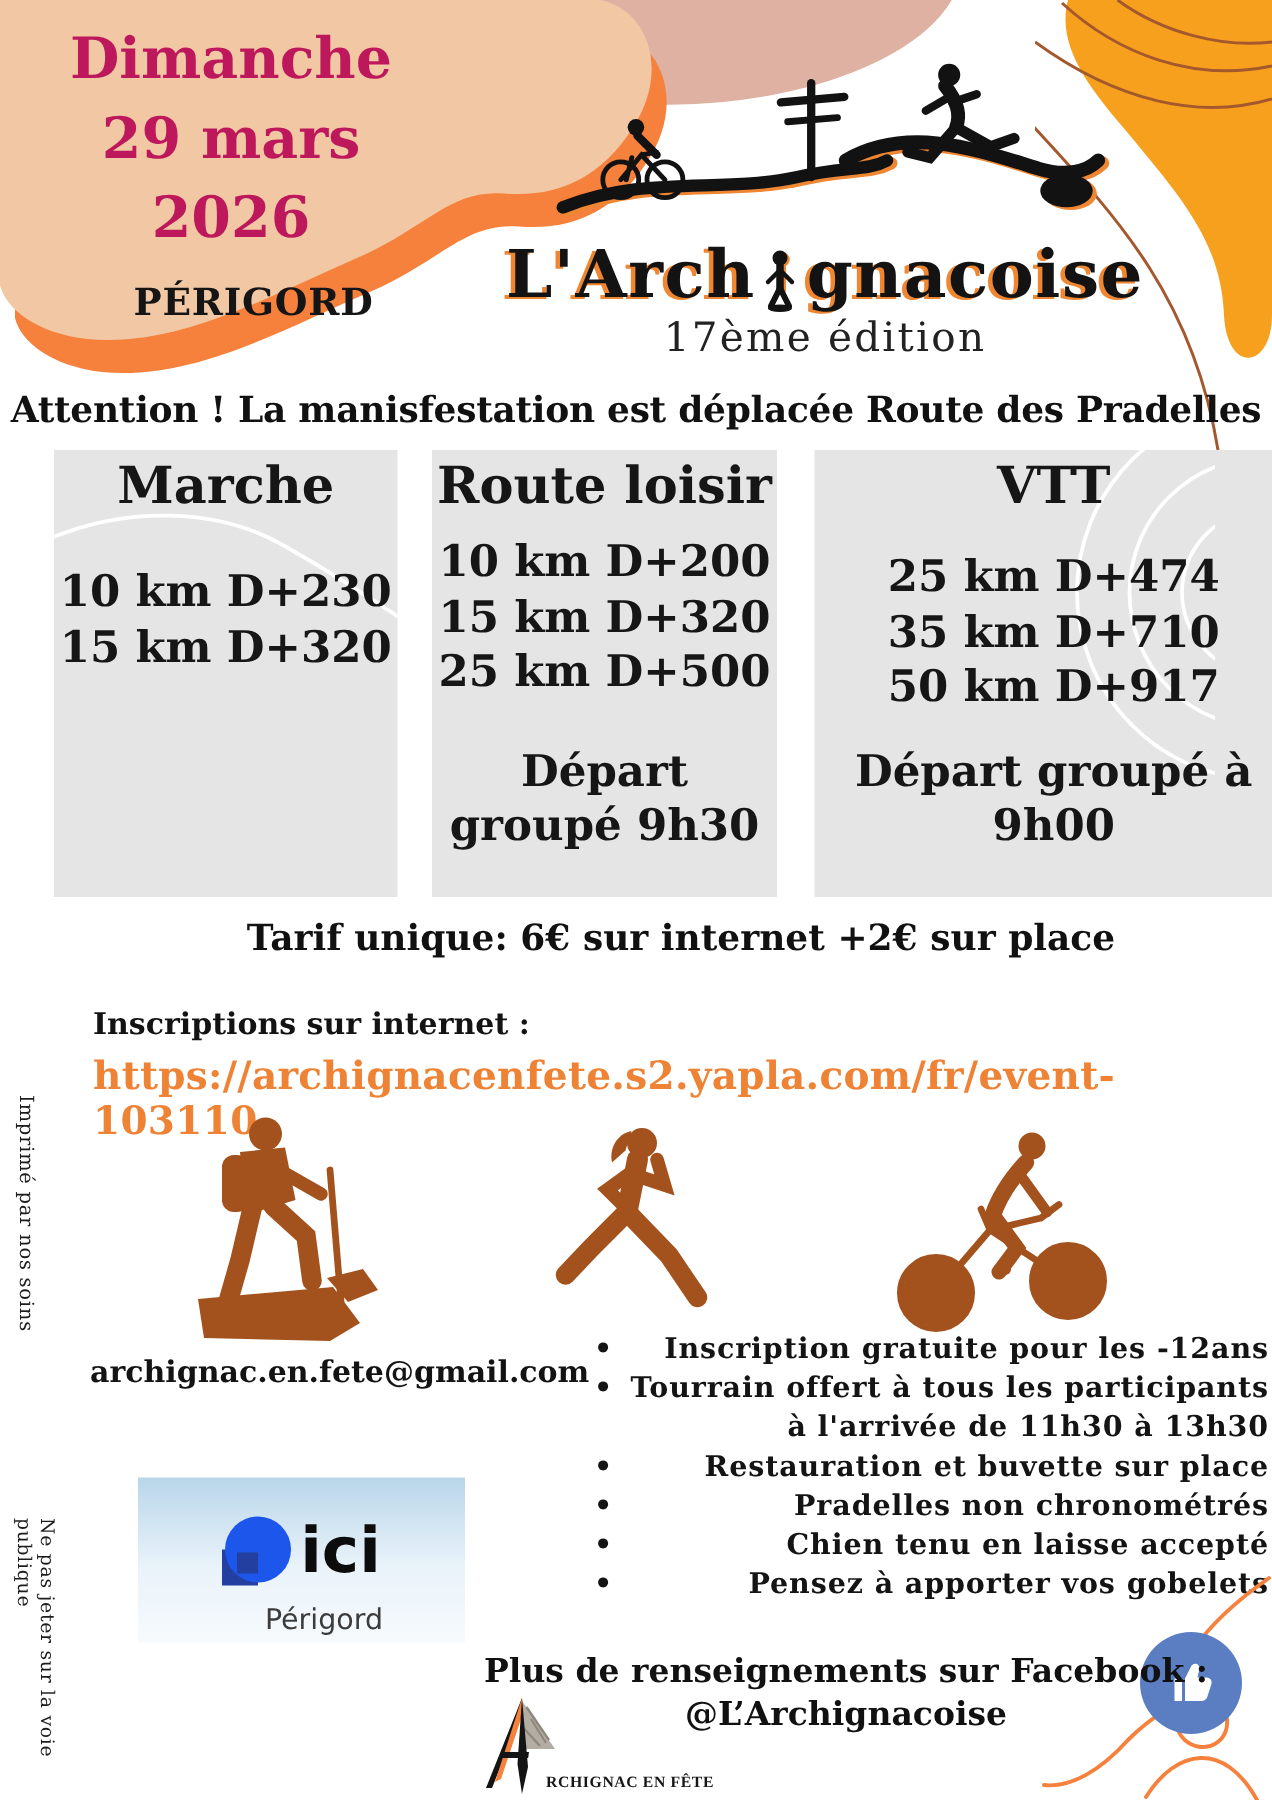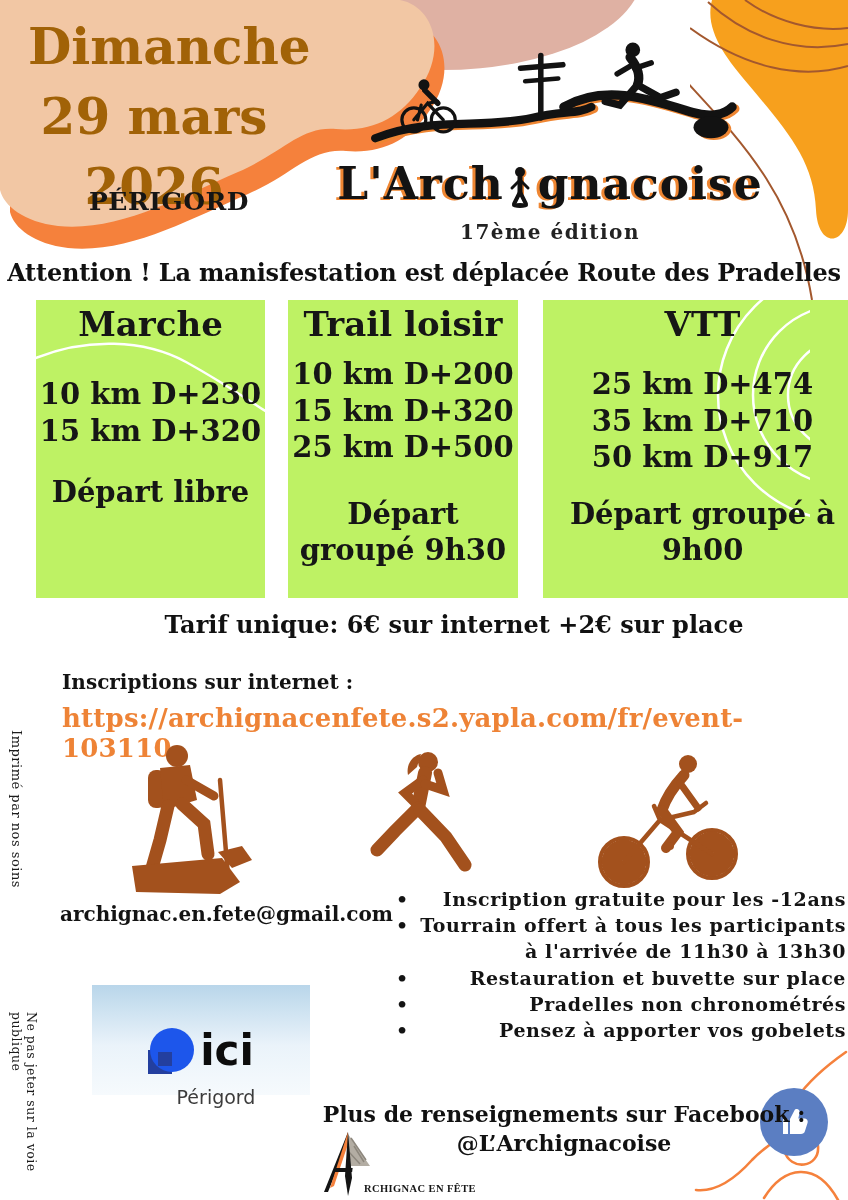--- a/index.html
+++ b/index.html
@@ -13,41 +13,41 @@
   .blob-topleft{left:0;top:0;z-index:2;}
   .blob-salmon{
     position:absolute;left:266px;top:-34px;width:376px;height:104px;
     background:#dfb1a3;border-radius:0 0 55% 48% / 0 0 95% 85%;z-index:1;
   }
   .blob-topright{right:0;top:0;z-index:1;}
   .swirl-bottomright{left:688px;top:1038px;z-index:1;}
   
   .date-block{
     position:absolute;left:28px;top:12px;width:252px;z-index:3;
-    text-align:center;font-size:50px;font-weight:bold;line-height:1.4;color:#a16207;
+    text-align:center;font-size:38px;font-weight:bold;line-height:1.4;color:#be185d;
   }
   .location-block{
     position:absolute;left:24px;top:186px;width:290px;z-index:3;
     text-align:center;font-size:25px;font-weight:bold;line-height:1.3;letter-spacing:.5px;
   }
   .logo-block{position:absolute;left:328px;top:26px;width:444px;text-align:center;z-index:2;}
   .logo-title{
     display:flex;align-items:flex-end;justify-content:center;gap:2px;
     font-size:44px;font-weight:bold;letter-spacing:1px;line-height:1;
     color:#131313;text-shadow:-3px 1px 0 #ef8632;margin-top:-6px;
   }
   .logo-title .mini-fig{margin:0 2px -2px 2px;}
-  .edition{font-size:20px;font-weight:700;letter-spacing:1.5px;margin-top:14px;color:#222;}
+  .edition{font-size:27px;font-weight:400;letter-spacing:1.5px;margin-top:4px;color:#222;}
   .attention{
     position:absolute;left:0;top:258px;width:848px;text-align:center;z-index:3;
     font-size:24px;font-weight:bold;letter-spacing:-.2px;color:#111;
   }
   
   .event-box{
-    position:absolute;top:300px;height:298px;background:#bef264;
+    position:absolute;top:300px;height:298px;background:#e5e5e5;
     text-align:center;color:#161616;overflow:hidden;
   }
   .box-marche{left:36px;width:229px;}
   .box-trail{left:288px;width:230px;}
   .box-vtt{left:543px;width:319px;}
   .event-title{font-size:34px;font-weight:bold;padding-top:4px;position:relative;z-index:2;}
   .distances{font-size:29px;font-weight:bold;line-height:1.26;position:relative;z-index:2;}
   .box-marche .distances{margin-top:32px;}
   .box-trail  .distances{margin-top:12px;}
   .box-vtt    .distances{margin-top:22px;}
@@ -69,21 +69,21 @@
   .sport-icon{position:absolute;}
   .icon-hiker{left:72px;top:740px;}
   .icon-runner{left:368px;top:746px;}
   .icon-cyclist{left:588px;top:748px;}
   
   .email{position:absolute;left:60px;top:902px;font-size:20px;font-weight:bold;color:#131313;}
   .ici-box{
     position:absolute;left:92px;top:985px;width:218px;height:110px;
     background:linear-gradient(180deg,#b9d6ea 0%,#eaf3fa 55%,#f6fafd 100%);
   }
-  .ici-inner{display:flex;align-items:center;justify-content:center;height:78px;padding-top:27px;}
+  .ici-inner{display:flex;align-items:center;justify-content:center;height:78px;padding-top:10px;}
   .ici-mark{position:relative;width:46px;height:46px;margin-right:6px;}
   .ici-mark .quarter{position:absolute;left:0;bottom:0;width:24px;height:24px;background:#233f9f;}
   .ici-mark .disc{position:absolute;left:2px;top:0;width:44px;height:44px;border-radius:50%;background:#1d56eb;}
   .ici-mark .notch{position:absolute;left:10px;bottom:8px;width:14px;height:14px;background:#233f9f;}
   .ici-text{font-family:"DejaVu Sans",sans-serif;font-weight:bold;font-size:42px;line-height:.8;color:#0c0c0c;}
   .ici-region{font-family:"DejaVu Sans",sans-serif;font-size:19px;color:#3c3c3c;text-align:center;margin-top:-4px;margin-left:30px;}
   
   .info-list{
     position:absolute;left:394px;top:886px;width:452px;
     list-style:none;margin:0;padding:0;
@@ -210,25 +210,24 @@
 
   <div class="event-box box-marche">
     <svg class="box-deco" width="229" height="298" viewBox="0 0 229 298">
       <path d="M-5,60 C50,36 110,40 150,62 C190,84 215,102 240,118" fill="none" stroke="#ffffff" stroke-width="2.5"></path>
     </svg>
     <div class="event-title">Marche</div>
     <div class="distances">
       <div>10 km D+230</div>
       <div>15 km D+320</div>
     </div>
-    <div class="departure">Départ libre</div>
   </div>
 
   <div class="event-box box-trail">
-    <div class="event-title">Trail loisir</div>
+    <div class="event-title">Route loisir</div>
     <div class="distances">
       <div>10 km D+200</div>
       <div>15 km D+320</div>
       <div>25 km D+500</div>
     </div>
     <div class="departure">Départ groupé 9h30</div>
   </div>
 
   <div class="event-box box-vtt">
     <svg class="box-deco" width="267" height="298" viewBox="0 0 267 298">
@@ -307,20 +306,21 @@
       <div class="ici-text">ici</div>
     </div>
     <div class="ici-region">Périgord</div>
   </div>
 
   <ul class="info-list">
     <li>Inscription gratuite pour les -12ans</li>
     <li>Tourrain offert à tous les participants à l'arrivée de 11h30 à 13h30</li>
     <li>Restauration et buvette sur place</li>
     <li>Pradelles non chronométrés</li>
+    <li>Chien tenu en laisse accepté</li>
     <li>Pensez à apporter vos gobelets</li>
   </ul>
 
   <div class="fb-text">
     <div>Plus de renseignements sur Facebook :</div>
     <div>@L’Archignacoise</div>
   </div>
 
   <div class="organizer">
     <svg width="62" height="70" viewBox="0 0 62 70">

